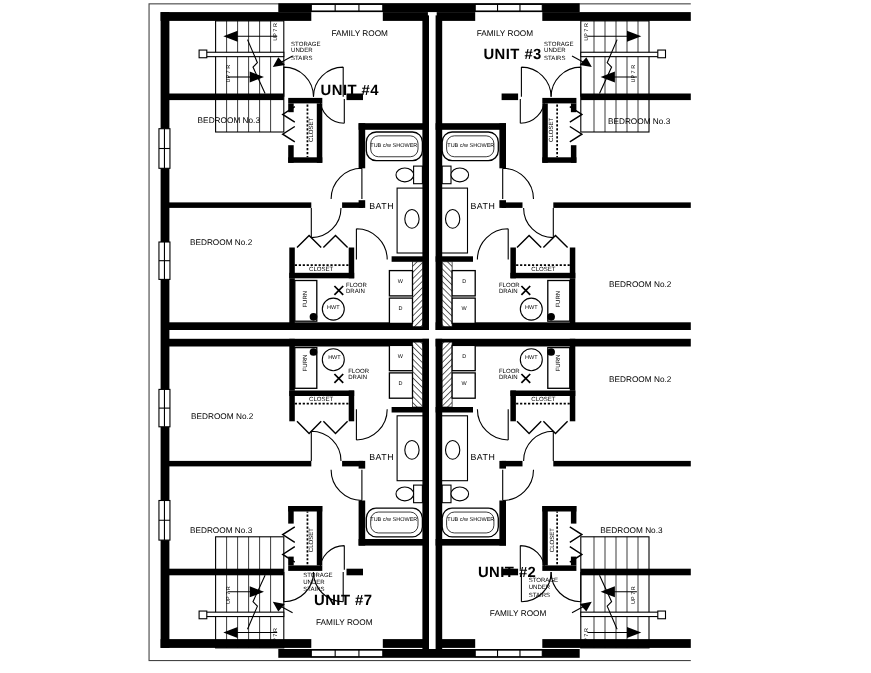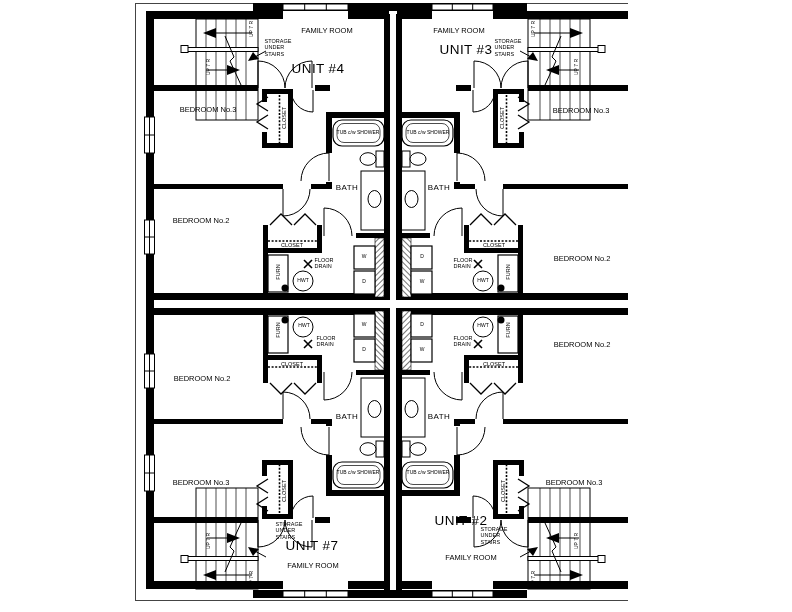--- a/index.html
+++ b/index.html
@@ -2,21 +2,21 @@
 <html><head>
 <meta charset="utf-8">
 <style>
   html,body{margin:0;padding:0;background:#fff;}
   .stage{position:relative;width:628px;height:612px;background:#ffffff;overflow:hidden;
          font-family:"Liberation Sans",sans-serif;color:#000;}
   .stage svg{position:absolute;left:0;top:0;}
   .lb{position:absolute;transform:translate(-50%,-50%);font-size:7.5px;line-height:1.1;
       white-space:nowrap;text-align:center;color:#000;}
   .rot{transform:translate(-50%,-50%) rotate(-90deg);}
-  .big{font-size:13.5px;font-weight:400;letter-spacing:.4px;}
+  .big{font-size:13.5px;font-weight:700;letter-spacing:.4px;}
   .s{font-size:5.5px;}
   .xs{font-size:5px;}
   .pre{white-space:pre-line;font-size:5.5px;text-align:left;line-height:1.15;}
   .bathl{font-size:8px;letter-spacing:.5px;}
 </style>
 </head>
 <body>
 
 <div class="stage">
 
@@ -178,21 +178,21 @@
         </g>
     <g>
           <rect x="629.5" y="455" width="10" height="36" fill="#fff"></rect>
           <line x1="629.5" y1="473" x2="639.5" y2="473"></line>
           <line x1="634.5" y1="455" x2="634.5" y2="491"></line>
         </g>
   </g>
 </svg>
 
 <div class="lb" style="left:327px;top:31px">FAMILY ROOM</div>
-<div class="lb big" style="left:318px;top:69px">UNIT #4</div>
+<div class="lb big" style="left:318px;top:83px">UNIT #4</div>
 <div class="lb pre" style="left:278px;top:47px">STORAGE
 UNDER
 STAIRS</div>
 <div class="lb" style="left:208px;top:110px">BEDROOM No.3</div>
 <div class="lb s rot" style="left:284px;top:118px">CLOSET</div>
 <div class="lb xs" style="left:358px;top:133px">TUB c/w SHOWER</div>
 <div class="lb bathl" style="left:347px;top:188px">BATH</div>
 <div class="lb" style="left:201px;top:221px">BEDROOM No.2</div>
 <div class="lb s" style="left:292px;top:245px">CLOSET</div>
 <div class="lb s rot" style="left:278px;top:272px">FURN</div>

